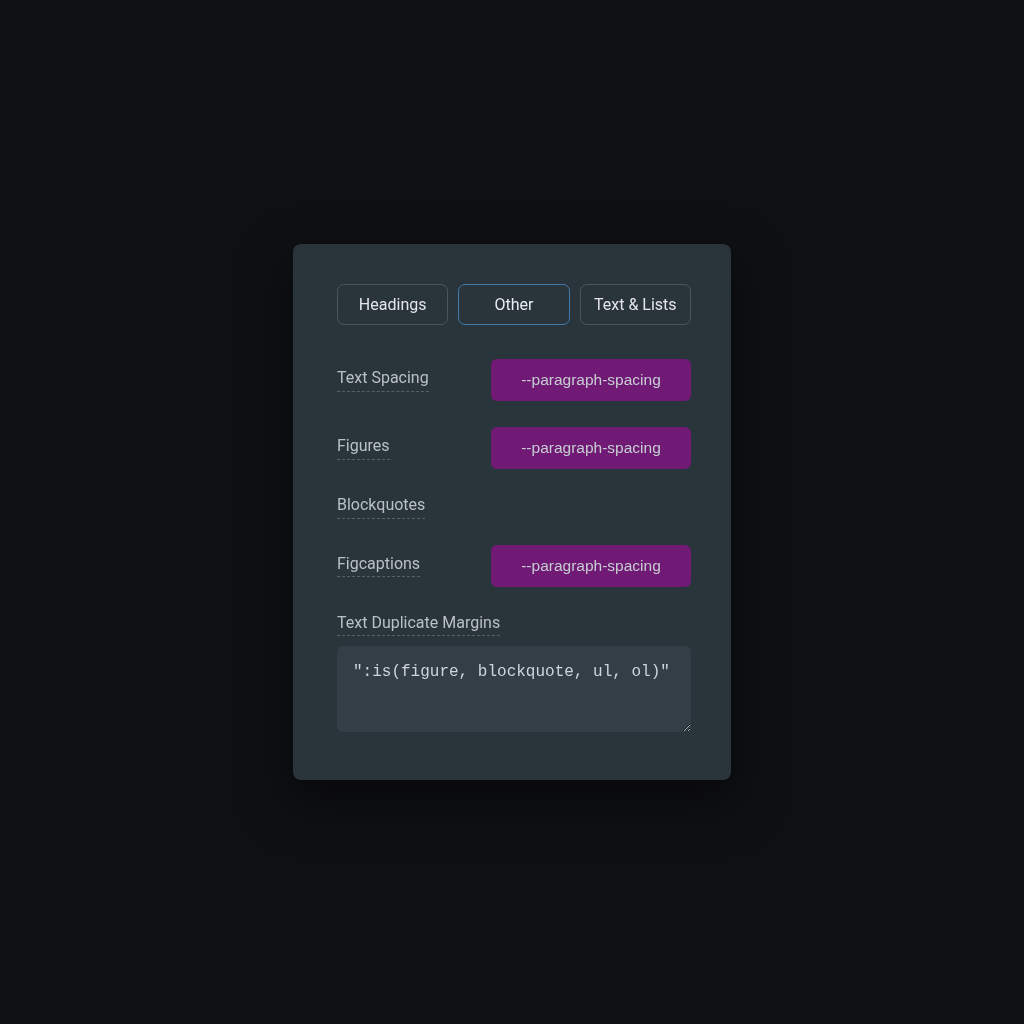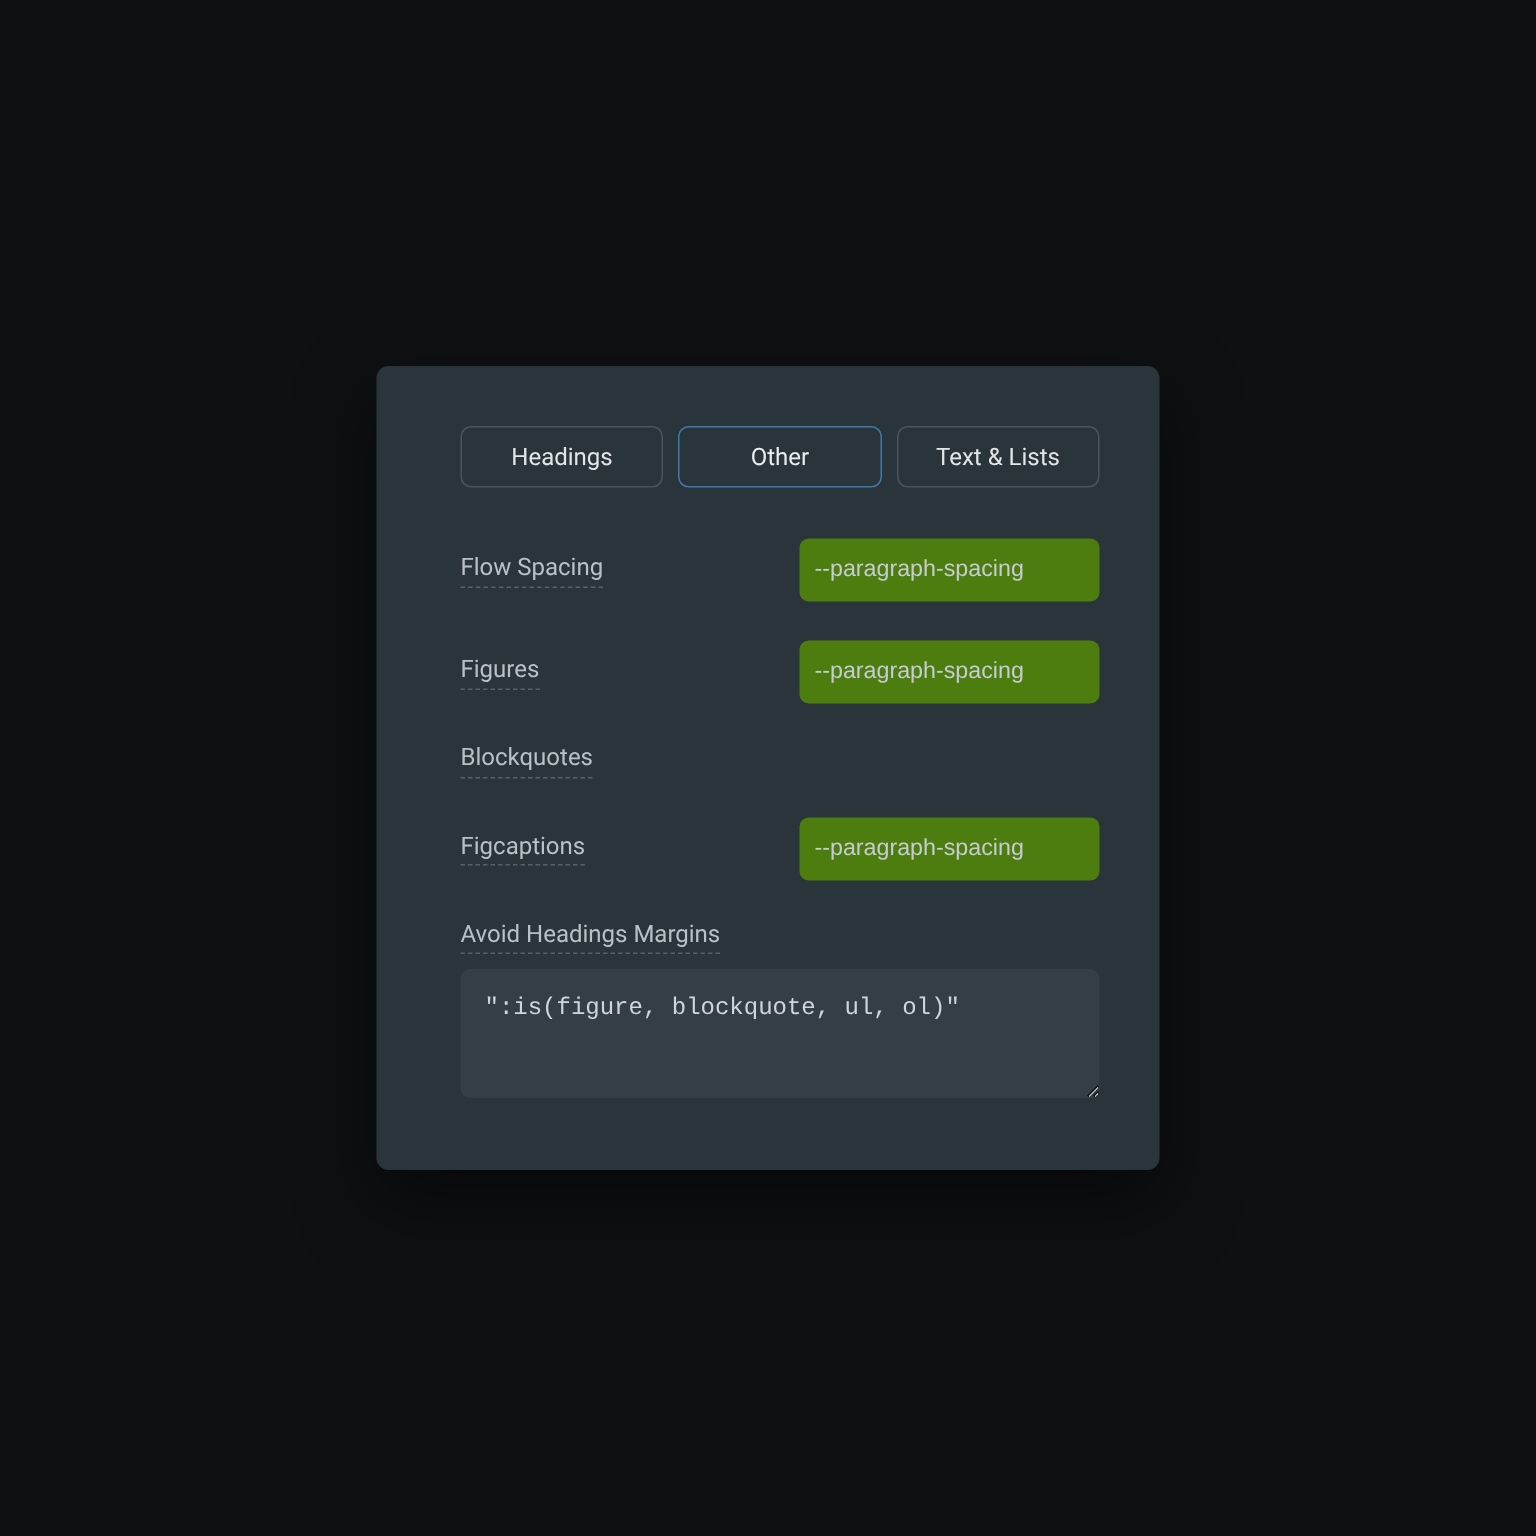--- a/index.html
+++ b/index.html
@@ -5,24 +5,24 @@
   * { box-sizing: border-box; margin: 0; padding: 0; }
   html, body { width: 1024px; height: 1024px; }
   body {
     background: #0f1012;
     display: flex;
     align-items: center;
     justify-content: center;
     font-family: -apple-system, BlinkMacSystemFont, "Segoe UI", Roboto, "Helvetica Neue", Arial, sans-serif;
   }
   .panel {
-    width: 522px;
+    width: 438px;
     background: #2a343b;
     border-radius: 8px;
-    padding: 40px 40px 44px 56px;
+    padding: 40px 40px 44px 44px;
     box-shadow: 0 20px 50px rgba(0,0,0,.5);
   }
   .tabs {
     display: flex;
     gap: 10px;
     margin-bottom: 34px;
   }
   .tab {
     flex: 1;
     text-align: center;
@@ -47,26 +47,27 @@
   .label {
     color: #b9c0c6;
     font-size: 16px;
     border-bottom: 1px dashed #556069;
     padding-bottom: 2px;
     display: inline-block;
     line-height: 1.3;
   }
   .input-short {
     width: 200px;
-    background: #4d7c0f;
+    background: #701a75;
     border: none;
     border-radius: 6px;
     color: #c6cdd2;
     font-size: 15.5px;
     padding: 12px 10px;
+    text-align: center;
     outline: none;
   }
   .section {
     margin-top: 20px;
   }
   .section .label {
     margin-bottom: 10px;
   }
   .textarea {
     width: 100%;
@@ -90,37 +91,37 @@
 
 <div class="panel">
 
   <div class="tabs">
     <div class="tab">Headings</div>
     <div class="tab active">Other</div>
     <div class="tab">Text &amp; Lists</div>
   </div>
 
   <div class="row">
-    <span class="label">Flow Spacing</span>
+    <span class="label">Text Spacing</span>
     <input class="input-short" value="--paragraph-spacing" style="">
   </div>
 
   <div class="row">
     <span class="label">Figures</span>
     <input class="input-short" value="--paragraph-spacing" style="">
   </div>
 
   <div class="row">
     <span class="label">Blockquotes</span>
   </div>
 
   <div class="row">
     <span class="label">Figcaptions</span>
     <input class="input-short" value="--paragraph-spacing" style="">
   </div>
 
 
   <div class="section">
-    <span class="label">Avoid Headings Margins</span>
+    <span class="label">Text Duplicate Margins</span>
     <textarea class="textarea" style="">":is(figure, blockquote, ul, ol)"</textarea>
   </div>
 
 </div>
 
 </body></html>

